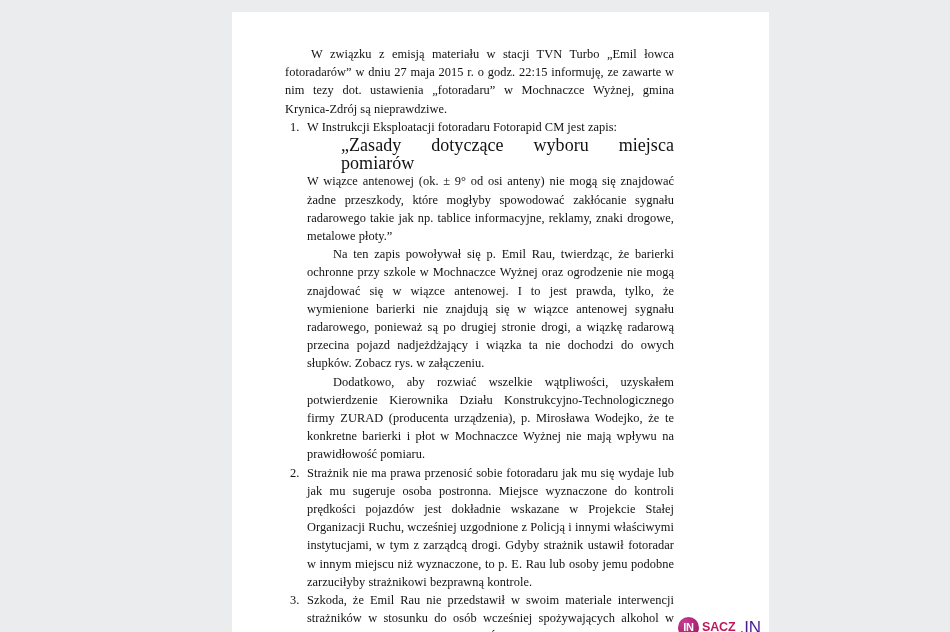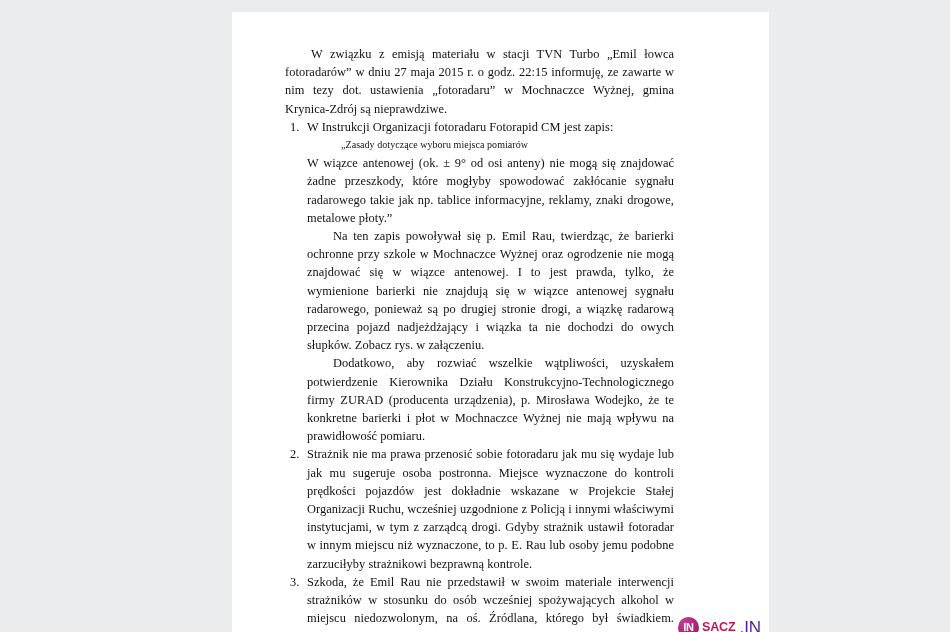--- a/index.html
+++ b/index.html
@@ -50,21 +50,21 @@
     letter-spacing: 0.05px;
   }
 
   .para.indent {
     text-indent: 26px;
   }
 
   .quote-line {
     margin: 0;
     text-align: left;
-    font-size: 10px;
+    font-size: 18px;
     line-height: 18.2px;
     color: #111114;
     padding-left: 34px;
   }
 
   ol.numbered {
     margin: 0;
     padding: 0;
     list-style: none;
     counter-reset: item;
@@ -149,21 +149,21 @@
   <div class="page">
     <div class="page-body">
 
       <p class="para indent">W związku z emisją materiału w stacji TVN Turbo „Emil łowca fotoradarów” w dniu 27 maja 2015 r. o godz. 22:15 informuję, ze zawarte w nim tezy dot. ustawienia „fotoradaru” w Mochnaczce Wyżnej, gmina Krynica-Zdrój są nieprawdziwe.</p>
 
       <ol class="numbered">
 
         <li>
           <span class="marker">1.</span>
           <div class="li-body">
-            <p>W Instrukcji Organizacji fotoradaru Fotorapid CM jest zapis:</p>
+            <p>W Instrukcji Eksploatacji fotoradaru Fotorapid CM jest zapis:</p>
             <p class="quote-line">„Zasady dotyczące wyboru miejsca pomiarów</p>
             <p>W wiązce antenowej (ok. ± 9° od osi anteny) nie mogą się znajdować żadne przeszkody, które mogłyby spowodować zakłócanie sygnału radarowego takie jak np. tablice informacyjne, reklamy, znaki drogowe, metalowe płoty.”</p>
             <p class="para indent">Na ten zapis powoływał się p. Emil Rau, twierdząc, że barierki ochronne przy szkole w Mochnaczce Wyżnej oraz ogrodzenie nie mogą znajdować się w wiązce antenowej. I to jest prawda, tylko, że wymienione barierki nie znajdują się w wiązce antenowej sygnału radarowego, ponieważ są po drugiej stronie drogi, a wiązkę radarową przecina pojazd nadjeżdżający i wiązka ta nie dochodzi do owych słupków. Zobacz rys. w załączeniu.</p>
             <p class="para indent">Dodatkowo, aby rozwiać wszelkie wątpliwości, uzyskałem potwierdzenie Kierownika Działu Konstrukcyjno-Technologicznego firmy ZURAD   (producenta urządzenia), p. Mirosława Wodejko, że te konkretne barierki i płot w Mochnaczce Wyżnej nie mają wpływu na prawidłowość pomiaru.</p>
           </div>
         </li>
 
         <li>
           <span class="marker">2.</span>
           <div class="li-body">

